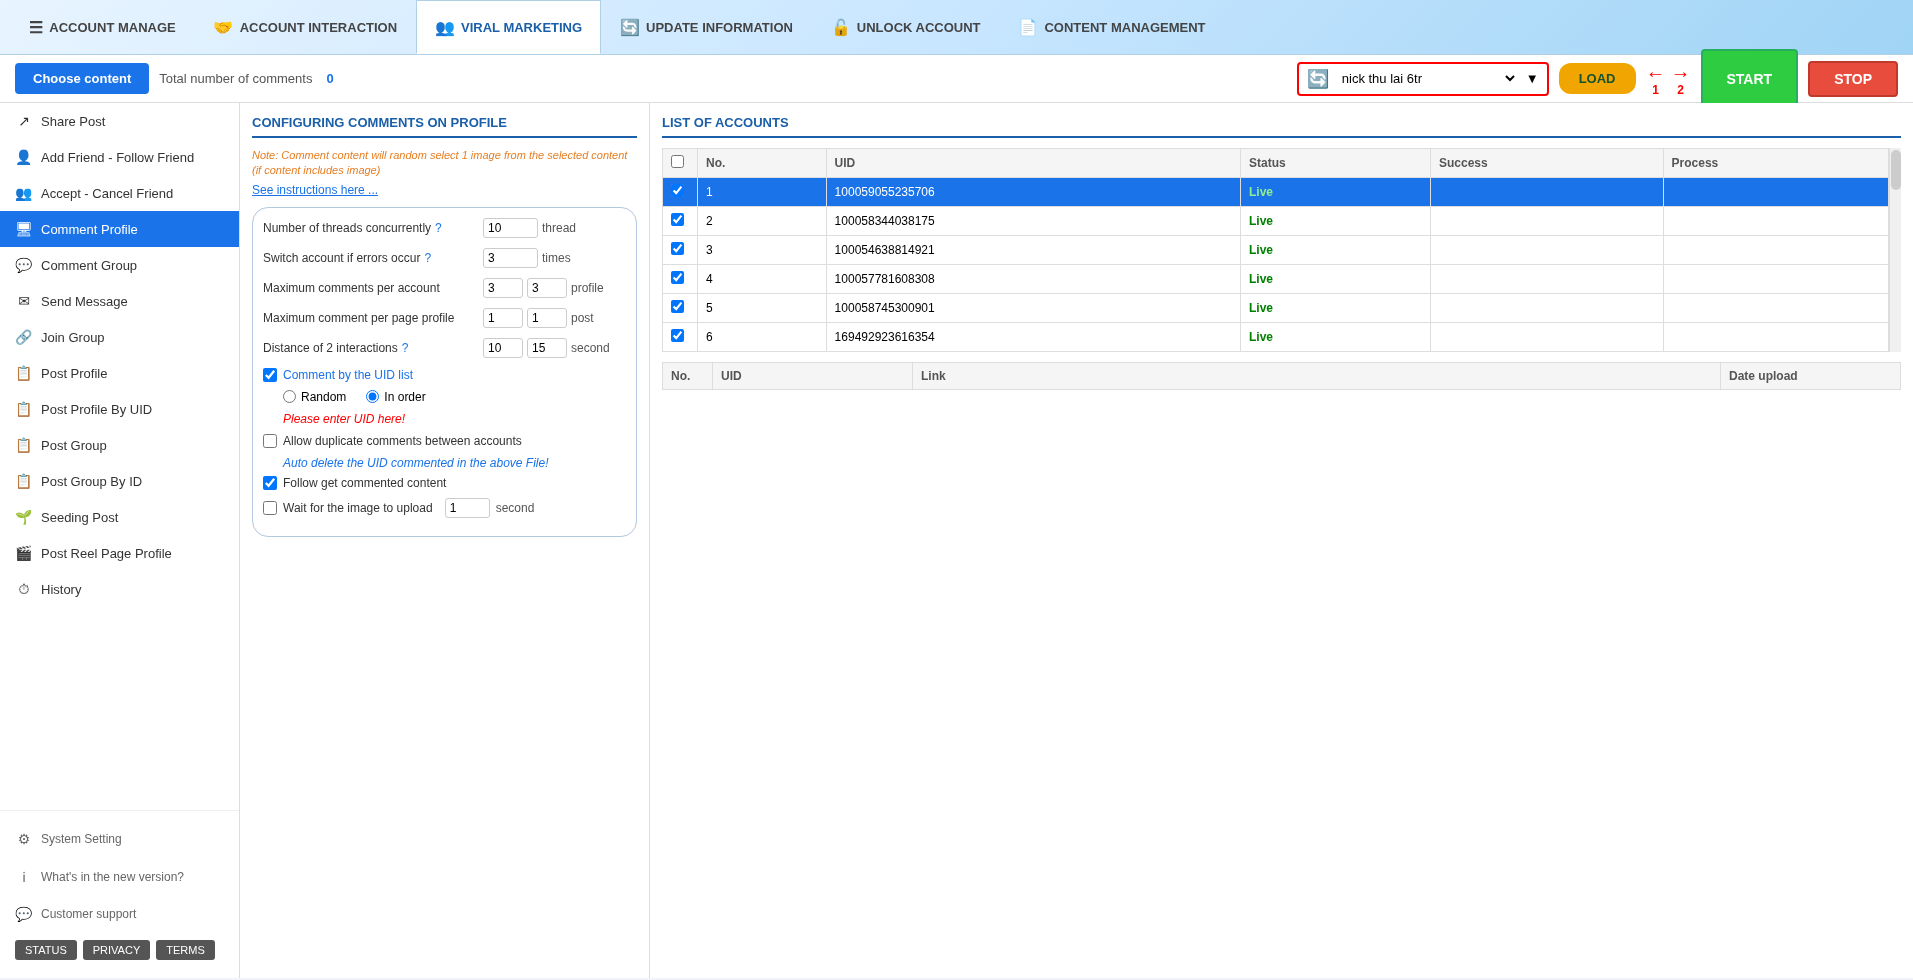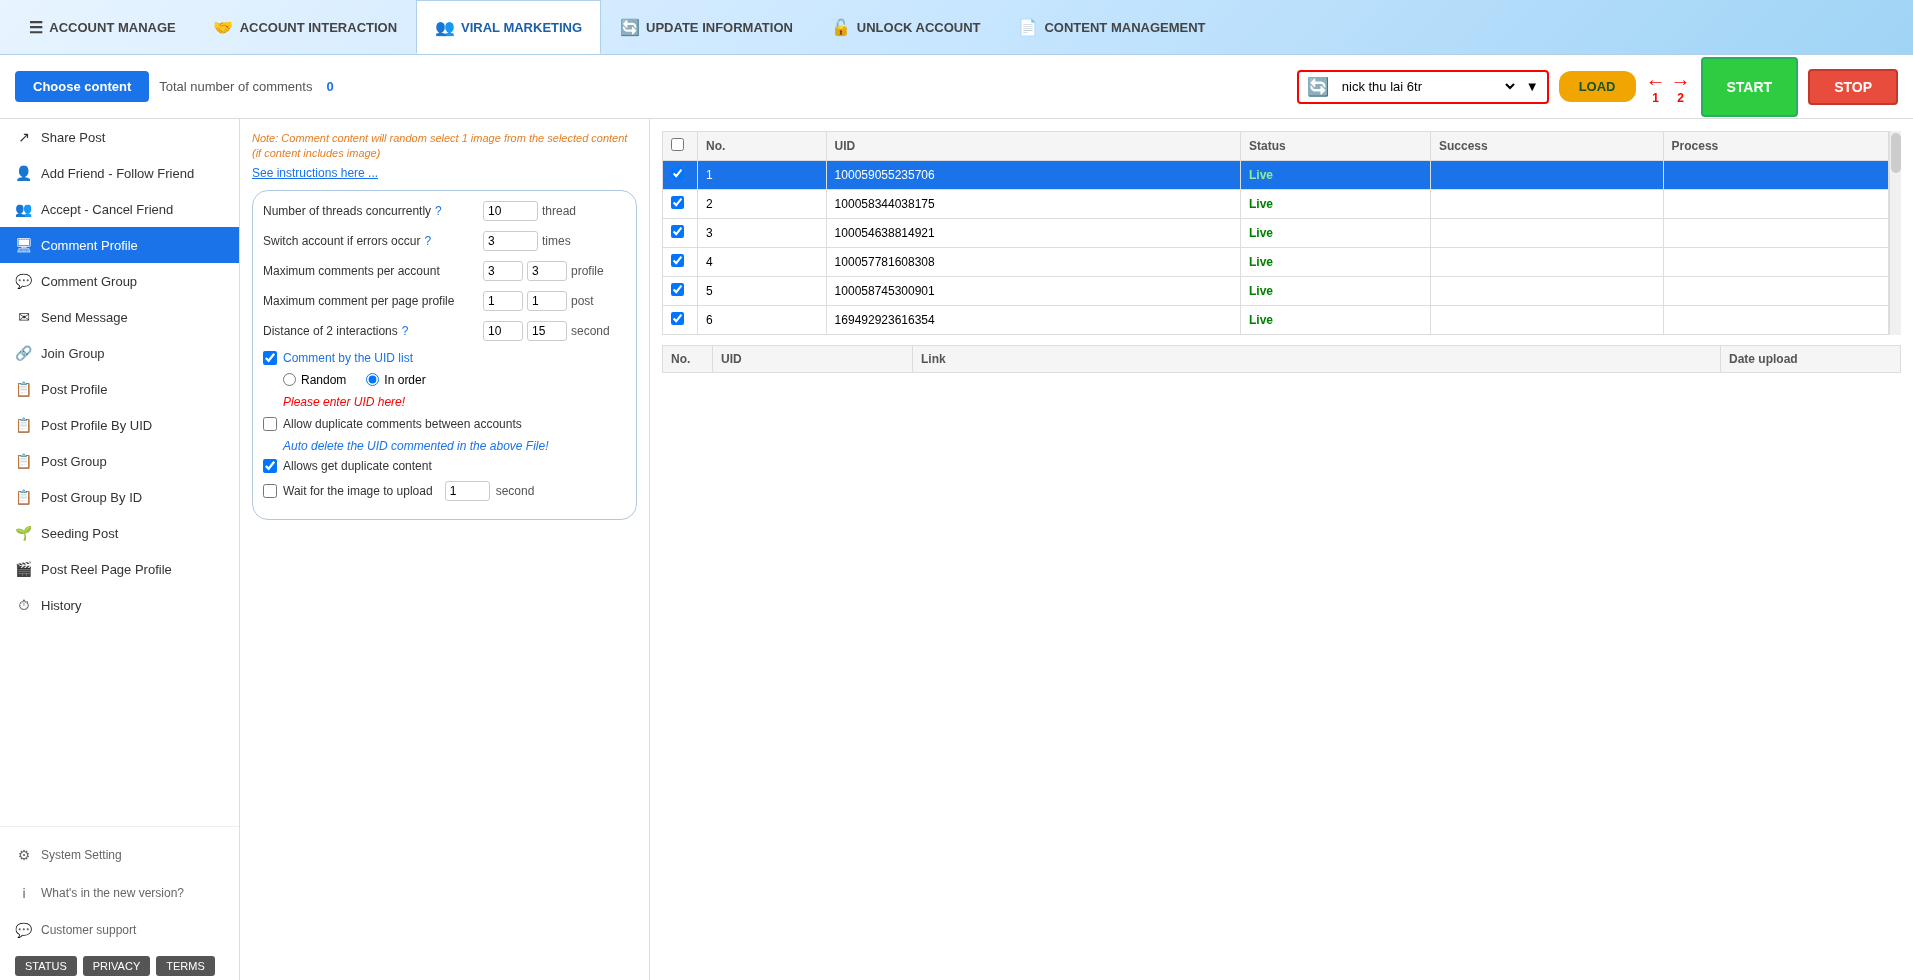--- a/index.html
+++ b/index.html
@@ -12,21 +12,21 @@
     .logo-text { display: flex; flex-direction: column; }
     .logo-name { font-size: 22px; font-weight: bold; color: #1a5fa8; }
     .logo-version { font-size: 11px; color: #555; }
 
     .nav-tabs { display: flex; gap: 0; height: 100%; align-items: stretch; }
     .nav-tab { display: flex; align-items: center; gap: 6px; padding: 0 18px; cursor: pointer; font-size: 13px; font-weight: 600; color: #444; border: 1px solid transparent; white-space: nowrap; }
     .nav-tab.active { background: white; color: #1a5fa8; border-color: #b0d0e8; border-bottom-color: white; }
     .nav-tab .tab-icon { font-size: 16px; }
 
     
-    .toolbar { display: flex; align-items: center; gap: 10px; background: white; padding: 8px 15px; border-bottom: 1px solid #ddd; height: 64px; }
+    .toolbar { display: flex; align-items: center; gap: 10px; background: white; padding: 8px 15px; border-bottom: 1px solid #ddd; height: 48px; }
     .btn-choose { background: #1a73e8; color: white; border: none; padding: 8px 18px; border-radius: 4px; cursor: pointer; font-size: 13px; font-weight: 600; }
     .toolbar-label { font-size: 13px; color: #555; }
     .toolbar-count { color: #1a73e8; font-weight: bold; margin-left: 4px; }
     .spacer { flex: 1; }
     .content-selector { display: flex; align-items: center; gap: 8px; border: 2px solid red; border-radius: 4px; padding: 4px 8px; }
     .refresh-icon { font-size: 18px; cursor: pointer; color: #555; }
     .content-dropdown { border: none; outline: none; font-size: 13px; min-width: 180px; background: transparent; }
     .btn-load { background: #f0a500; color: #14532d; border: none; padding: 8px 20px; border-radius: 12px; cursor: pointer; font-size: 13px; font-weight: bold; }
     .btn-start { background: #2ecc40; color: white; border: none; padding: 20px 24px; border-radius: 4px; cursor: pointer; font-size: 14px; font-weight: bold; border: 2px solid #27ae60; }
     .btn-stop { background: #e74c3c; color: white; border: none; padding: 8px 24px; border-radius: 4px; cursor: pointer; font-size: 14px; font-weight: bold; border: 2px solid #c0392b; }
@@ -223,20 +223,21 @@
         <button class="footer-btn">STATUS</button>
         <button class="footer-btn">PRIVACY</button>
         <button class="footer-btn">TERMS</button>
       </div>
     </div>
   </div>
 
   <div class="content">
 
     <div class="left-panel">
+      <div class="panel-title">CONFIGURING COMMENTS ON PROFILE</div>
       <div class="note-text">Note: Comment content will random select 1 image from the selected content (if content includes image)</div>
       <a class="instruction-link">See instructions here ...</a>
 
       <div class="config-box">
 
         <div class="form-row">
           <div class="form-label">
             <span>Number of threads concurrently</span>
             <span class="help-icon">?</span>
           </div>
@@ -311,33 +312,34 @@
 
         <div class="checkbox-row">
           <input type="checkbox" id="cb-dup" style="">
           <label for="cb-dup">Allow duplicate comments between accounts</label>
         </div>
 
         <a class="auto-delete-link">Auto delete the UID commented in the above File!</a>
 
         <div class="checkbox-row">
           <input type="checkbox" id="cb-get" checked="" style="">
-          <label for="cb-get">Allows get duplicate content</label>
+          <label for="cb-get">Follow get commented content</label>
         </div>
 
         <div class="checkbox-row">
           <input type="checkbox" id="cb-wait" style="">
           <label for="cb-wait">Wait for the image to upload</label>
           <input type="number" class="spin-input" value="1" style="width: 45px; margin-left: 6px;">
           <span class="spin-unit">second</span>
         </div>
       </div>
     </div>
 
     <div class="right-panel">
+      <div class="right-title">LIST OF ACCOUNTS</div>
 
       <div style="display:flex;overflow:hidden;flex:1;flex-direction:column;">
         <div style="display:flex;overflow:hidden;">
           <div style="overflow-y:auto;flex:1;">
             <table class="account-table">
               <thead>
                 <tr>
                   <th style="width:35px;"><input type="checkbox" style=""></th>
                   <th>No.</th>
                   <th>UID</th>

